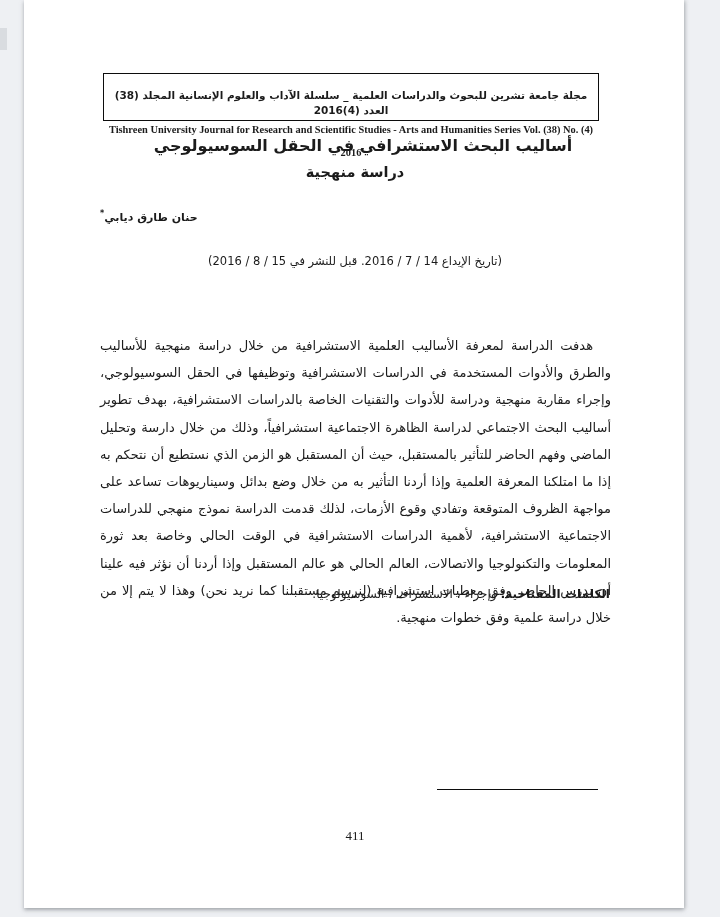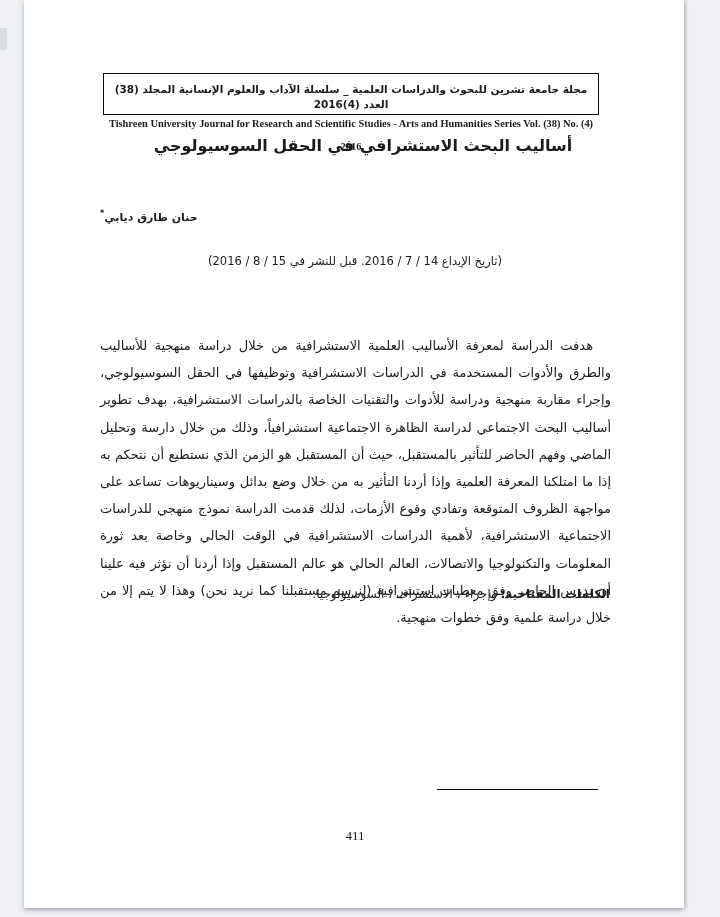--- a/index.html
+++ b/index.html
@@ -13,21 +13,21 @@
     position:absolute;left:24px;top:0;width:660px;height:908px;
     background:#ffffff;
     box-shadow:0 2px 4px rgba(110,115,120,.55), 2px 0 3px rgba(150,155,160,.25);
   }
   .artifact{
     position:absolute;left:0;top:28px;width:7px;height:22px;background:#d9dce0;
   }
   .journal-box{
     position:absolute;left:79px;top:73px;width:494px;height:32px;
     border:1.6px solid #0c0c0c;
-    text-align:center;padding-top:8px;
+    text-align:center;padding-top:14px;
   }
   .jh-ar{
     font-size:10.5px;font-weight:bold;line-height:15px;
     font-family:"DejaVu Sans",sans-serif;
   }
   .jh-en{
     font-size:10.4px;font-weight:bold;line-height:23px;
     font-family:"Liberation Serif","DejaVu Serif",serif;
   }
   .article-title{
@@ -83,20 +83,21 @@
 <body>
 
 <div class="page">
 
   <div class="journal-box">
     <div class="jh-ar" dir="rtl">مجلة جامعة تشرين للبحوث والدراسات العلمية _ سلسلة الآداب والعلوم الإنسانية المجلد (38) العدد (4)2016</div>
     <div class="jh-en">Tishreen University Journal for Research and Scientific Studies - Arts and Humanities Series Vol. (38) No. (4) 2016</div>
   </div>
 
   <h1 class="article-title" dir="rtl">أساليب البحث الاستشرافي في الحقل السوسيولوجي</h1>
+  <h2 class="article-subtitle" dir="rtl">دراسة منهجية</h2>
 
   <div class="author" dir="rtl"><span>حنان طارق ديابي</span><sup>*</sup></div>
 
   <div class="dates" dir="rtl">(تاريخ الإيداع 14 / 7 / 2016. قبل للنشر في 15 / 8 / 2016)</div>
 
 
   <p class="abstract-body" dir="rtl">هدفت الدراسة لمعرفة الأساليب العلمية الاستشرافية من خلال دراسة منهجية للأساليب والطرق والأدوات المستخدمة في الدراسات الاستشرافية وتوظيفها في الحقل السوسيولوجي، وإجراء مقاربة منهجية ودراسة للأدوات والتقنيات الخاصة بالدراسات الاستشرافية، بهدف تطوير أساليب البحث الاجتماعي لدراسة الظاهرة الاجتماعية استشرافياً، وذلك من خلال دارسة وتحليل الماضي وفهم الحاضر للتأثير بالمستقبل، حيث أن المستقبل هو الزمن الذي نستطيع أن نتحكم به إذا ما امتلكنا المعرفة العلمية وإذا أردنا التأثير به من خلال وضع بدائل وسيناريوهات تساعد على مواجهة الظروف المتوقعة وتفادي وقوع الأزمات، لذلك قدمت الدراسة نموذج منهجي للدراسات الاجتماعية الاستشرافية، لأهمية الدراسات الاستشرافية في الوقت الحالي وخاصة بعد ثورة المعلومات والتكنولوجيا والاتصالات، العالم الحالي هو عالم المستقبل وإذا أردنا أن نؤثر فيه علينا أن ندرس الحاضر وفق معطيات استشرافية (لنرسم مستقبلنا كما نريد نحن) وهذا لا يتم إلا من خلال دراسة علمية وفق خطوات منهجية.</p>
 
   <div class="keywords" dir="rtl"><b>الكلمات المفتاحية:</b><span> وإجراء ، الاستشراف ، السوسيولوجيا.</span></div>
 

